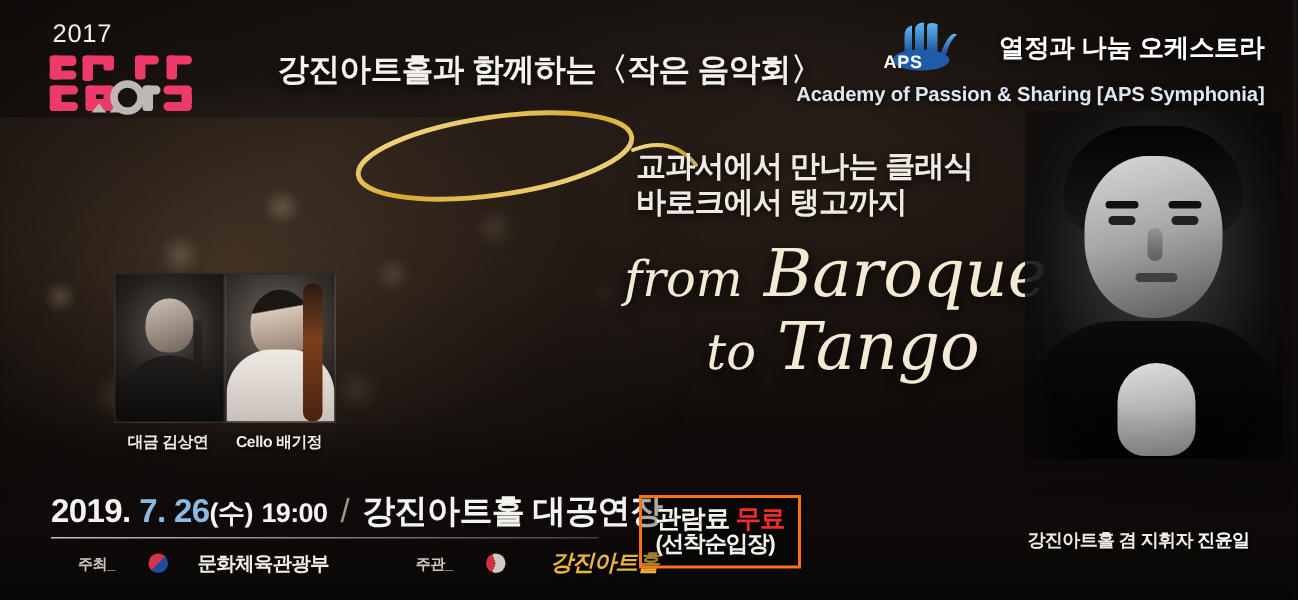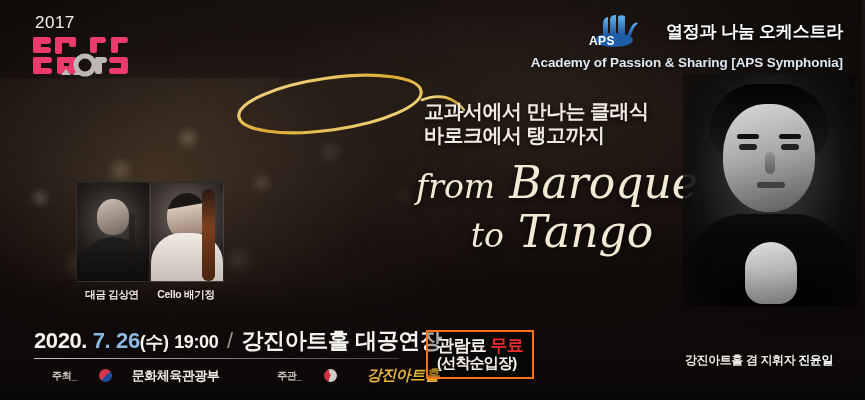--- a/index.html
+++ b/index.html
@@ -278,20 +278,21 @@
           <circle cx="52" cy="30" r="9" fill="none" stroke="#bdb8b4" stroke-width="5"></circle>
           <rect x="62" y="22" width="7" height="17" rx="2"></rect>
           <rect x="62" y="22" width="12" height="6" rx="3"></rect>
           <path d="M28 40 L33 34 L38 40 Z"></path>
           <path d="M40 40 L45 34 L50 40 Z"></path>
         </g>
       </svg>
     </div>
   </div>
 
+  <div class="headline">강진아트홀과 함께하는〈작은 음악회〉</div>
 
   <div class="aps-block">
     <div class="aps-row">
       <div class="aps-logo">
         <svg width="54" height="34" viewBox="0 0 54 34" xmlns="http://www.w3.org/2000/svg">
           <defs>
             <linearGradient id="apsg" x1="0" y1="0" x2="0" y2="1">
               <stop offset="0%" stop-color="#5fb6f2"></stop>
               <stop offset="100%" stop-color="#1d4f96"></stop>
             </linearGradient>
@@ -366,21 +367,21 @@
     <div class="cond-brow-l"></div>
     <div class="cond-brow-r"></div>
     <div class="cond-eye-l"></div>
     <div class="cond-eye-r"></div>
     <div class="cond-nose"></div>
     <div class="cond-mouth"></div>
     <div class="cond-hands"></div>
   </div>
 
   <div class="date-line">
-    <span>2020.</span>
+    <span>2019.</span>
     <span class="hl">7.</span>
     <span class="hl">26</span><span class="small">(수)</span>
     <span class="small">19:00</span>
     <span class="slash">/</span>
     <span>강진아트홀 대공연장</span>
   </div>
 
   <div class="rule"></div>
 
   <div class="sponsors">

